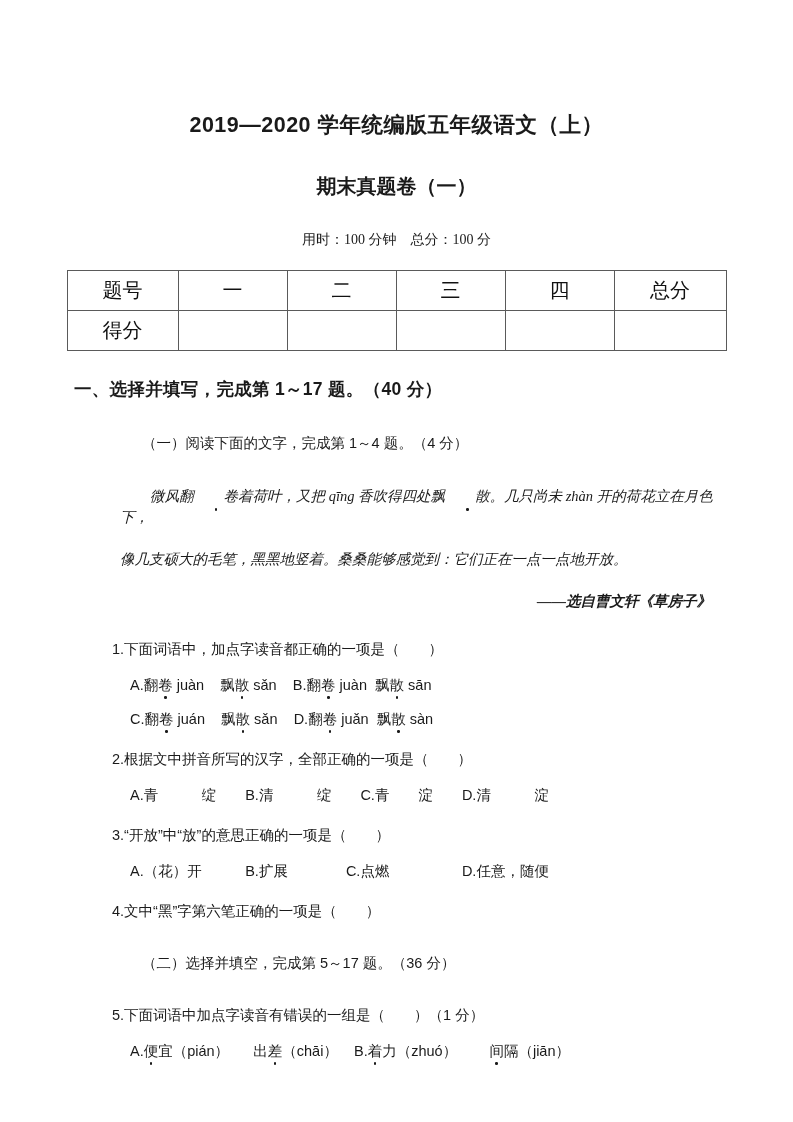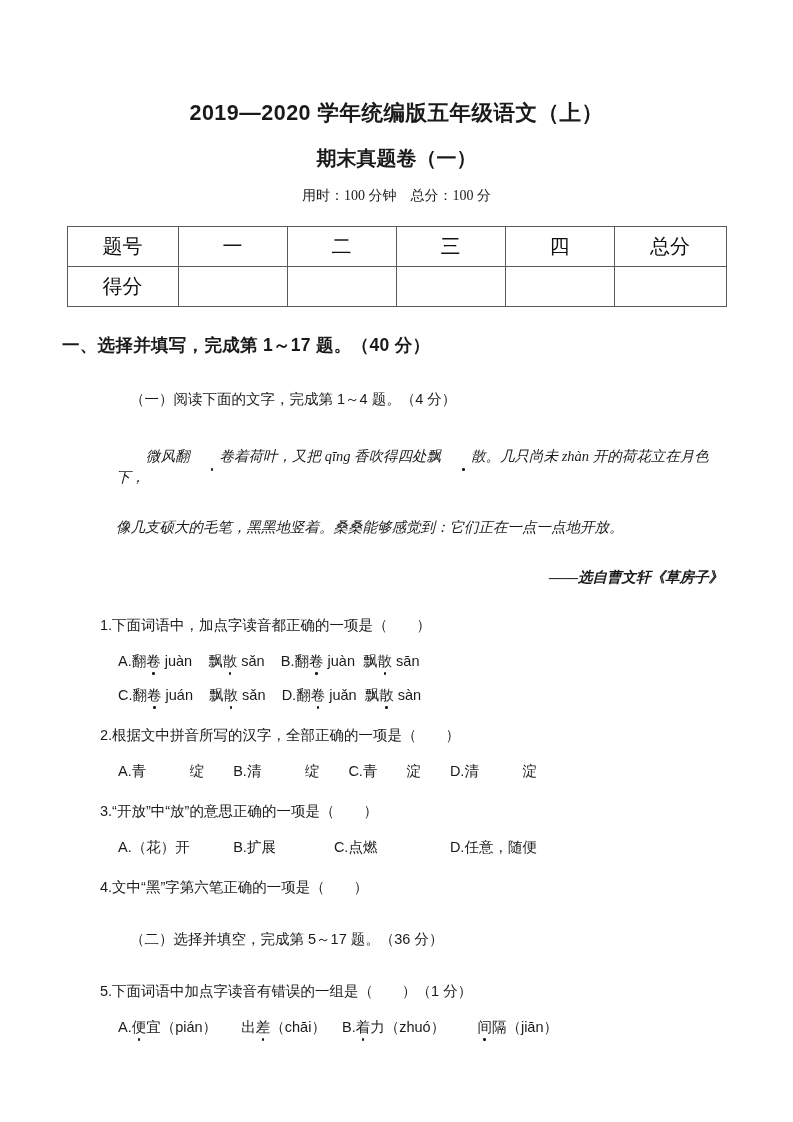--- a/index.html
+++ b/index.html
@@ -13,39 +13,39 @@
     position: relative;
     font-family: "Liberation Sans", "DejaVu Sans", sans-serif;
     color: #1a1a1a;
     overflow: hidden;
   }
   .page {
     position: absolute;
     left: 0; top: 0;
     width: 793px;
     height: 1122px;
-    padding: 0;
+    padding: 12px;
     box-sizing: border-box;
   }
 
   
   .title-main {
     text-align: center;
     font-size: 21.5px;
     font-weight: bold;
     letter-spacing: 0.5px;
     margin: 0;
     padding-top: 98px;
     line-height: 1.4;
   }
   .title-sub {
     text-align: center;
     font-size: 20px;
     font-weight: bold;
-    margin: 0;
+    margin: 16px;
     padding-top: 16px;
     line-height: 1.4;
   }
   .title-meta {
     text-align: center;
     font-size: 14px;
     font-family: "Liberation Serif", "DejaVu Serif", serif;
     margin: 0;
     padding-top: 14px;
     line-height: 1.4;
@@ -85,21 +85,21 @@
   .subsection {
     font-size: 14.5px;
     margin: 12px;
     padding: 21px 0 0 118px;
   }
   .passage {
     font-family: "Liberation Serif", "DejaVu Serif", serif;
     font-style: italic;
     font-size: 14.5px;
     line-height: 1.45;
-    margin: 16px;
+    margin: 8px;
     padding: 0 60px 0 100px;
   }
   .passage-l1 { padding-top: 21px; text-indent: 30px; }
   .passage-l2 { padding-top: 13px; }
   .attribution {
     font-family: "Liberation Serif", "DejaVu Serif", serif;
     font-style: italic;
     font-weight: bold;
     font-size: 14.5px;
     margin: 8px;

